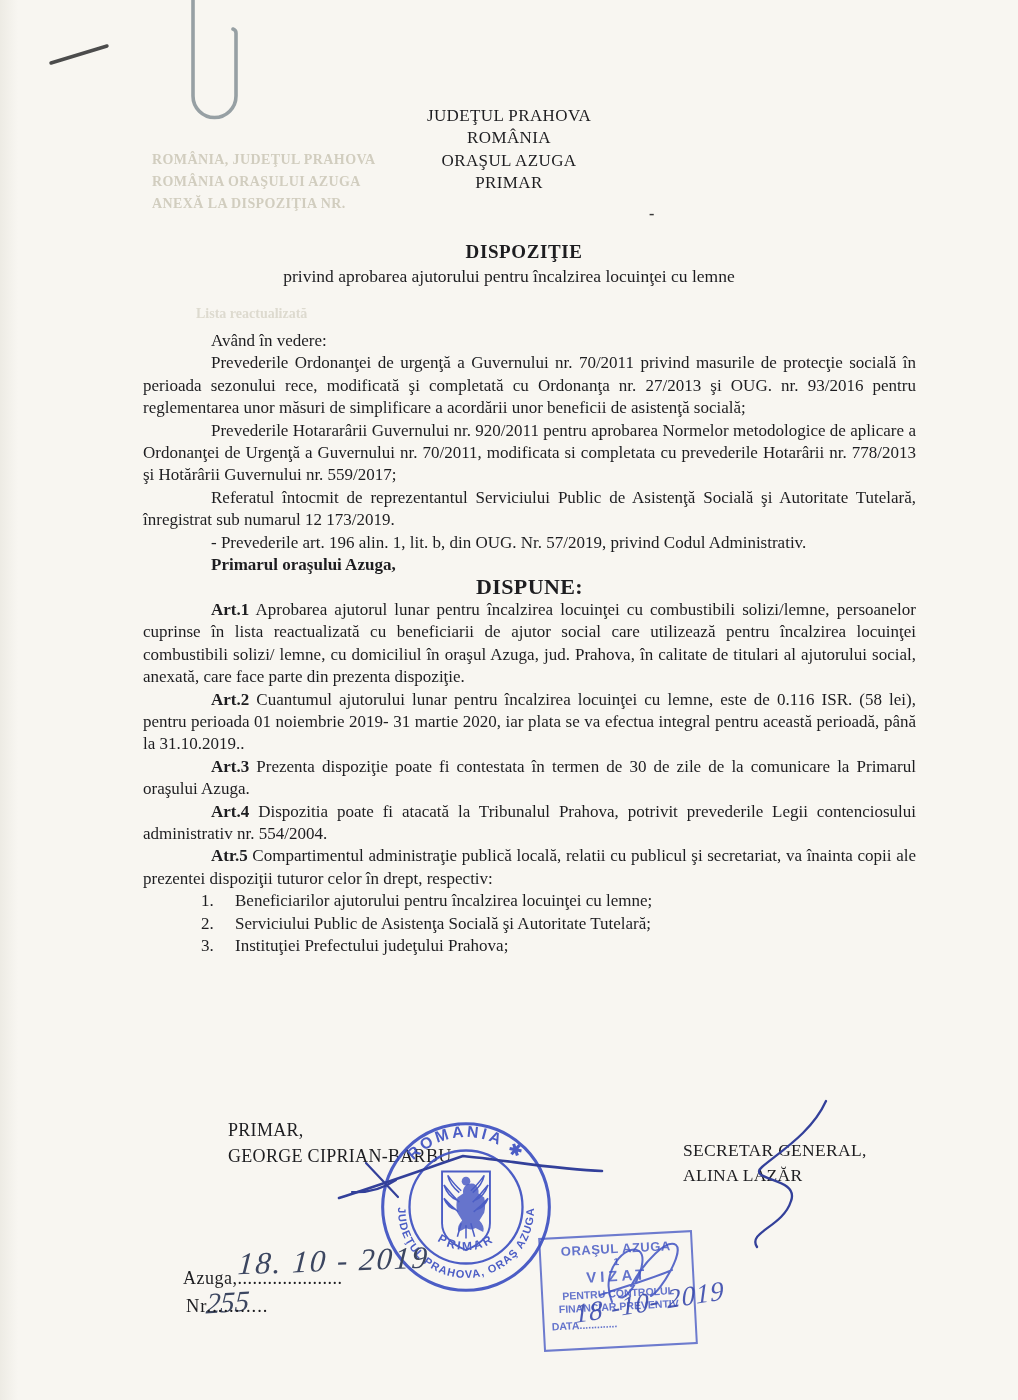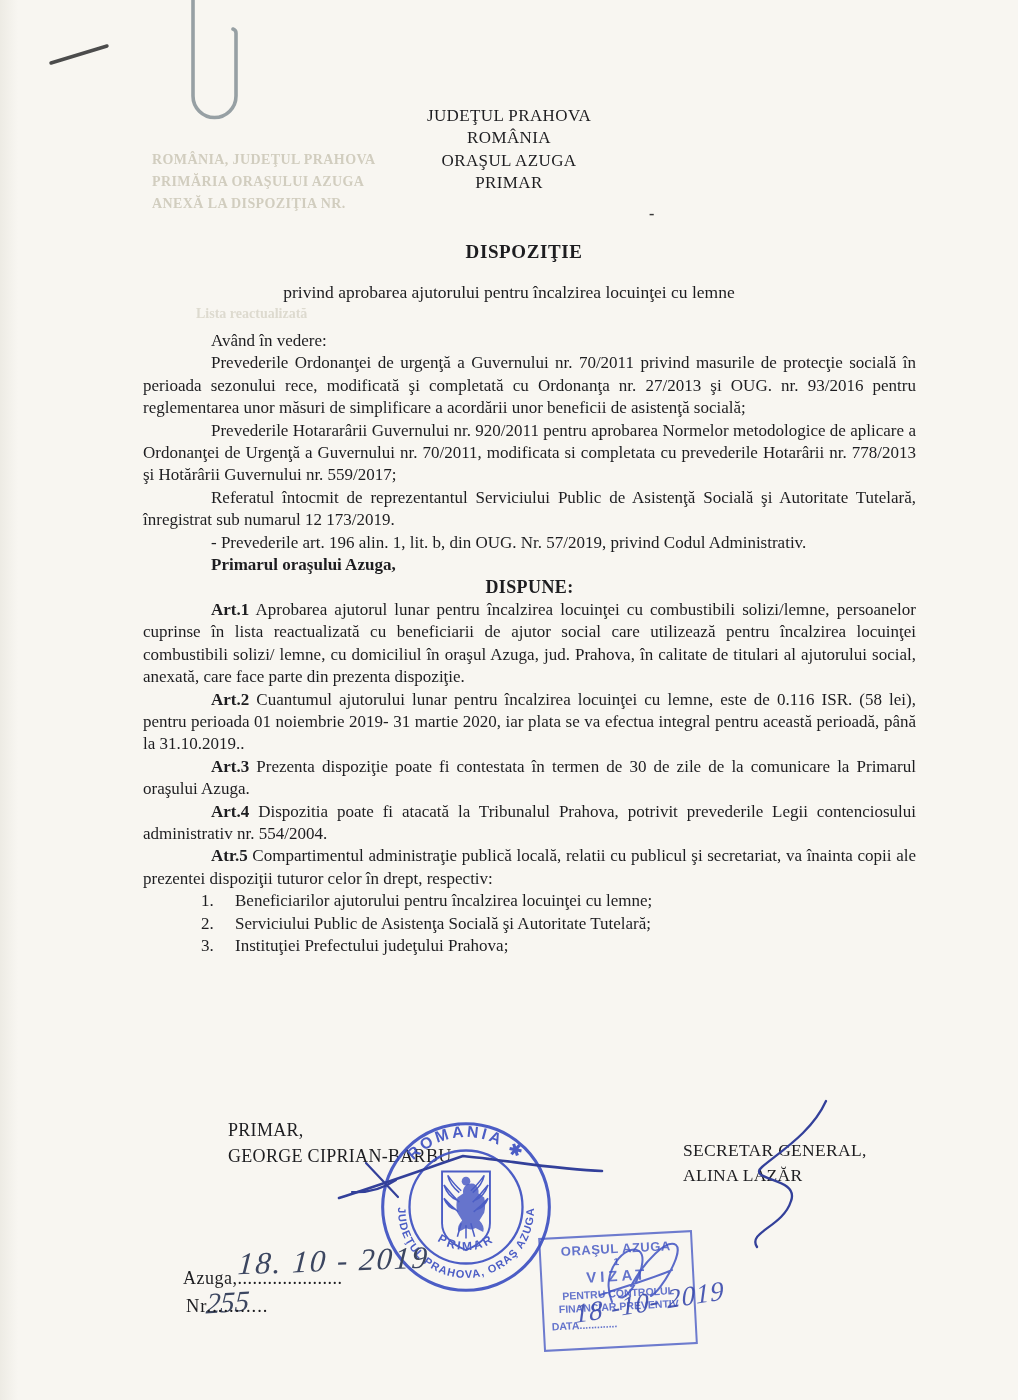--- a/index.html
+++ b/index.html
@@ -20,28 +20,28 @@
   
   .ghost{position:absolute;left:152px;top:149px;font-weight:bold;font-size:14px;line-height:22px;
          color:rgba(168,160,136,.48);filter:blur(.5px);letter-spacing:.4px;}
   .ghost2{position:absolute;left:196px;top:306px;font-weight:bold;font-size:14px;
           color:rgba(170,163,140,.34);filter:blur(.7px);}
   
   .header{position:absolute;top:105px;left:0;width:100%;text-align:center;
           font-size:17px;line-height:22.4px;letter-spacing:.4px;}
   .titleblock{position:absolute;top:241px;left:0;width:100%;text-align:center;}
   .title-main{font-size:19px;font-weight:bold;letter-spacing:.6px;margin-left:30px;}
-  .title-sub{font-size:17.5px;margin-top:19px;}
+  .title-sub{font-size:17.5px;margin-top:3px;}
   .stray-dash{position:absolute;left:649px;top:205px;font-size:16px;font-weight:bold;color:#3a3a3a;}
   
   .bodycol{position:absolute;top:330px;left:143px;width:773px;
            font-size:17px;line-height:22.4px;text-align:justify;}
   .bodycol p{margin:0;text-indent:68px;}
   .mayor{margin-top:11px;font-weight:bold;}
-  .dispune{margin:21px 0 19px;text-align:center;font-weight:bold;font-size:18px;
+  .dispune{margin:21px 0 19px;text-align:center;font-weight:bold;font-size:22px;
            letter-spacing:.4px;text-indent:0 !important;}
   .art-label{font-weight:bold;}
   .recipients{margin-left:58px;}
   .recipient{display:flex;text-align:left;}
   .rnum{width:34px;flex:0 0 34px;}
   
   .sig-left{position:absolute;top:1117px;left:228px;width:250px;text-align:left;
             font-size:18px;line-height:26px;letter-spacing:.3px;}
   .sig-right{position:absolute;top:1138px;left:683px;width:225px;text-align:left;
              font-size:17.5px;line-height:25px;letter-spacing:.3px;}
@@ -74,21 +74,21 @@
   
   .overlay{position:absolute;left:0;top:0;width:1018px;height:1400px;pointer-events:none;}
 </style>
 </head>
 <body>
 
 <div class="page">
 
   <div class="ghost">
     <div>ROMÂNIA, JUDEŢUL PRAHOVA</div>
-    <div>PRIMĂRIA ORAŞULUI AZUGA</div>
+    <div>ROMÂNIA ORAŞULUI AZUGA</div>
     <div>ANEXĂ LA DISPOZIŢIA NR.</div>
   </div>
   <div class="ghost2">Lista reactualizată</div>
 
   <div class="header">
     <div>JUDEŢUL PRAHOVA</div>
     <div>ROMÂNIA</div>
     <div>ORAŞUL AZUGA</div>
     <div>PRIMAR</div>
   </div>

